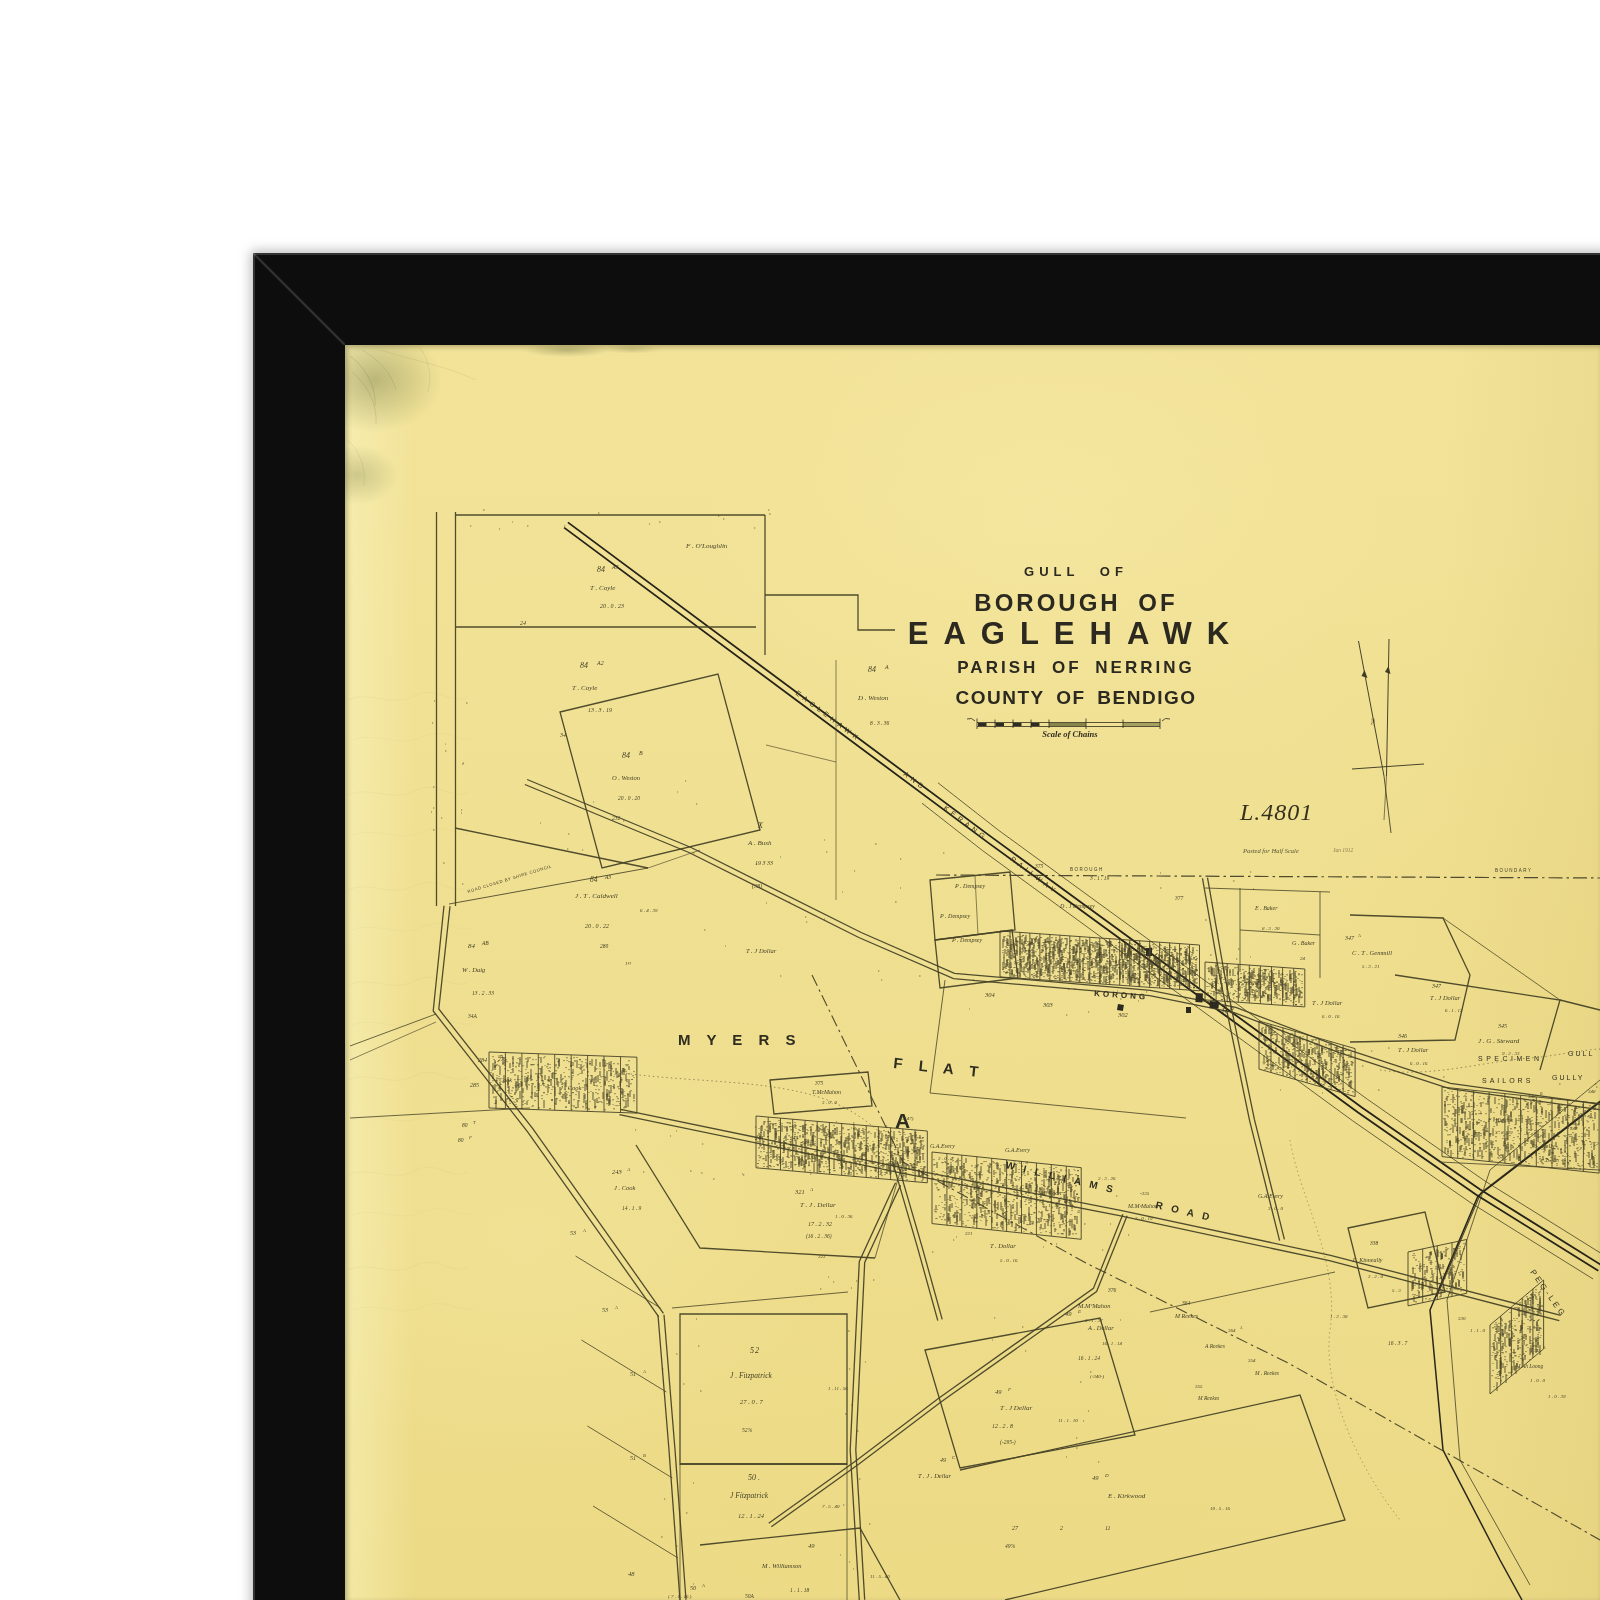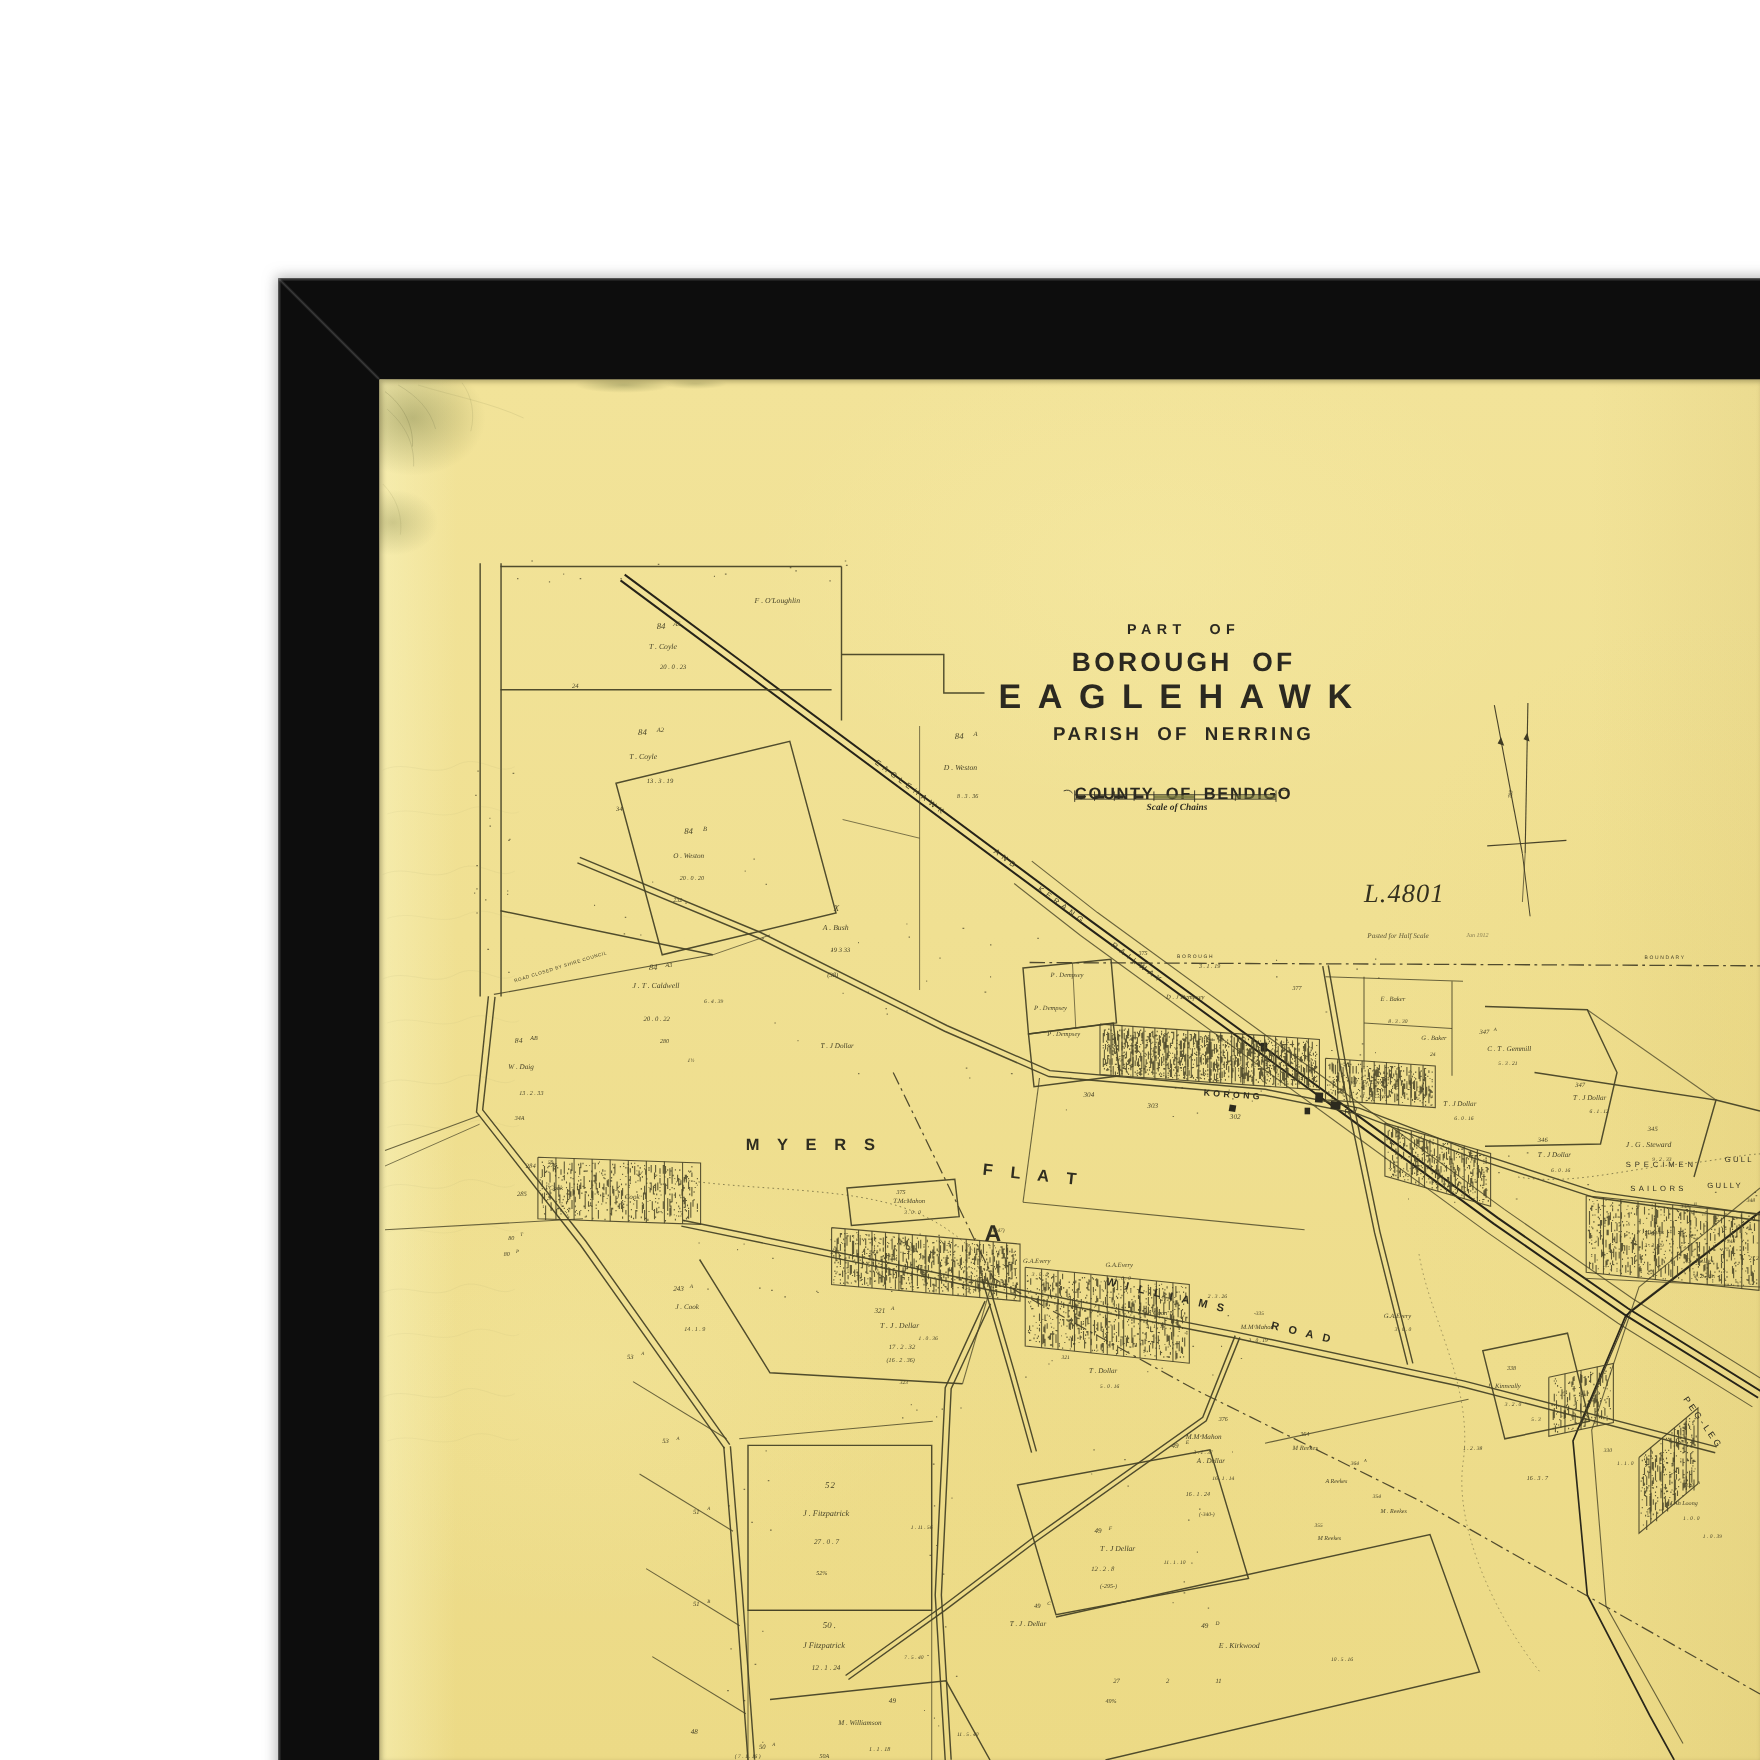--- a/index.html
+++ b/index.html
@@ -34,25 +34,25 @@
 </style>
 </head>
 <body>
   <div id="framebody"></div>
   <div id="frameedge-t"></div>
   <div id="frameedge-l"></div>
   <div id="mitre"></div>
   <div id="paper"></div>
   <div id="innershadow"></div>
 
-  <div class="t" style="top:564px; font-size:13px; letter-spacing:5px; word-spacing:12px;">PART OF</div>
+  <div class="t" style="top:564px; font-size:13px; letter-spacing:5px; word-spacing:12px;">GULL OF</div>
   <div class="t" style="top:589px; font-size:24px; letter-spacing:3px; word-spacing:8px;">BOROUGH OF</div>
   <div class="t" style="top:616px; font-size:31px; letter-spacing:15px;">EAGLEHAWK</div>
   <div class="t" style="top:658px; font-size:17px; letter-spacing:3px; word-spacing:6px;">PARISH OF NERRING</div>
-  <div class="t" style="top:713px; font-size:15px; letter-spacing:1.5px; word-spacing:5px;">COUNTY OF BENDIGO</div>
+  <div class="t" style="top:687px; font-size:19px; letter-spacing:1.5px; word-spacing:5px;">COUNTY OF BENDIGO</div>
 
   <svg width="1600" height="1600" viewBox="0 0 1600 1600" style="position:absolute;left:0;top:0;">
     <defs>
       <clipPath id="paperclip">
         <rect x="345" y="345" width="1255" height="1255"></rect>
       </clipPath>
     </defs>
     <g clip-path="url(#paperclip)">
 
       <g stroke="#2e2c20" stroke-width="0.8">

